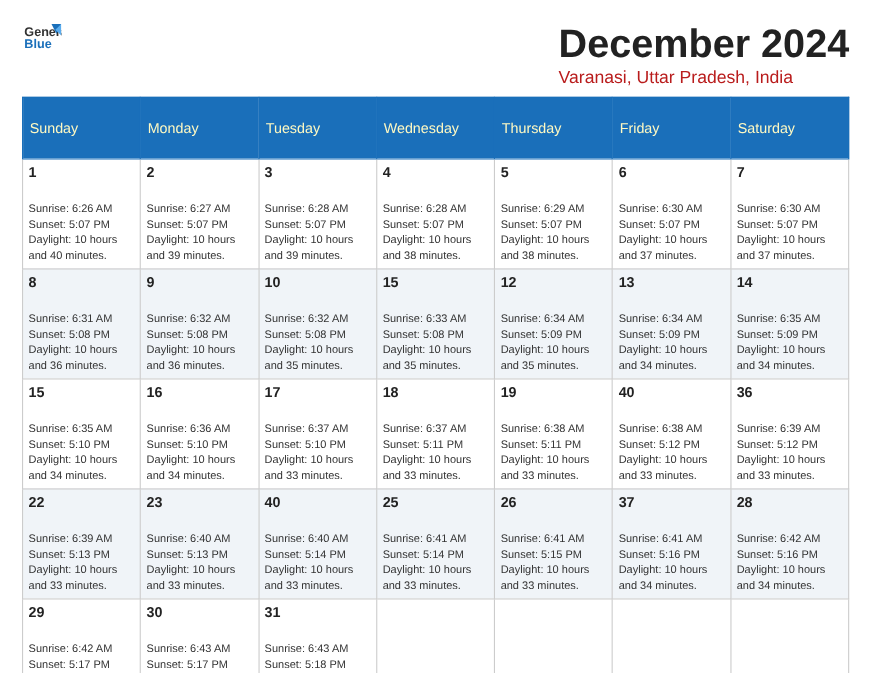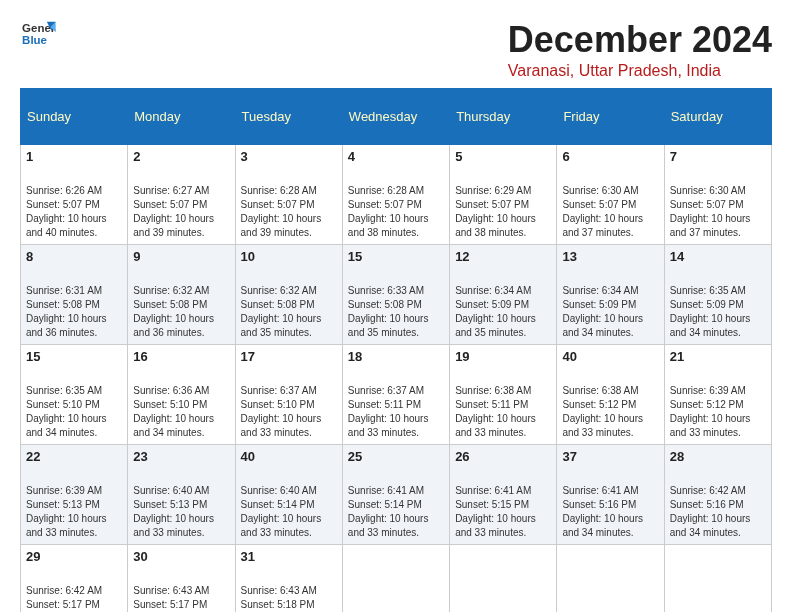--- a/index.html
+++ b/index.html
@@ -192,21 +192,21 @@
         </td>
         <td>
           <span class="day-number">19</span>
           <div class="day-detail">Sunrise: 6:38 AM<br>Sunset: 5:11 PM<br>Daylight: 10 hours and 33 minutes.</div>
         </td>
         <td>
           <span class="day-number">40</span>
           <div class="day-detail">Sunrise: 6:38 AM<br>Sunset: 5:12 PM<br>Daylight: 10 hours and 33 minutes.</div>
         </td>
         <td>
-          <span class="day-number">21</span>
+          <span class="day-number">36</span>
           <div class="day-detail">Sunrise: 6:39 AM<br>Sunset: 5:12 PM<br>Daylight: 10 hours and 33 minutes.</div>
         </td>
       </tr>
       <tr>
         <td>
           <span class="day-number">22</span>
           <div class="day-detail">Sunrise: 6:39 AM<br>Sunset: 5:13 PM<br>Daylight: 10 hours and 33 minutes.</div>
         </td>
         <td>
           <span class="day-number">23</span>

